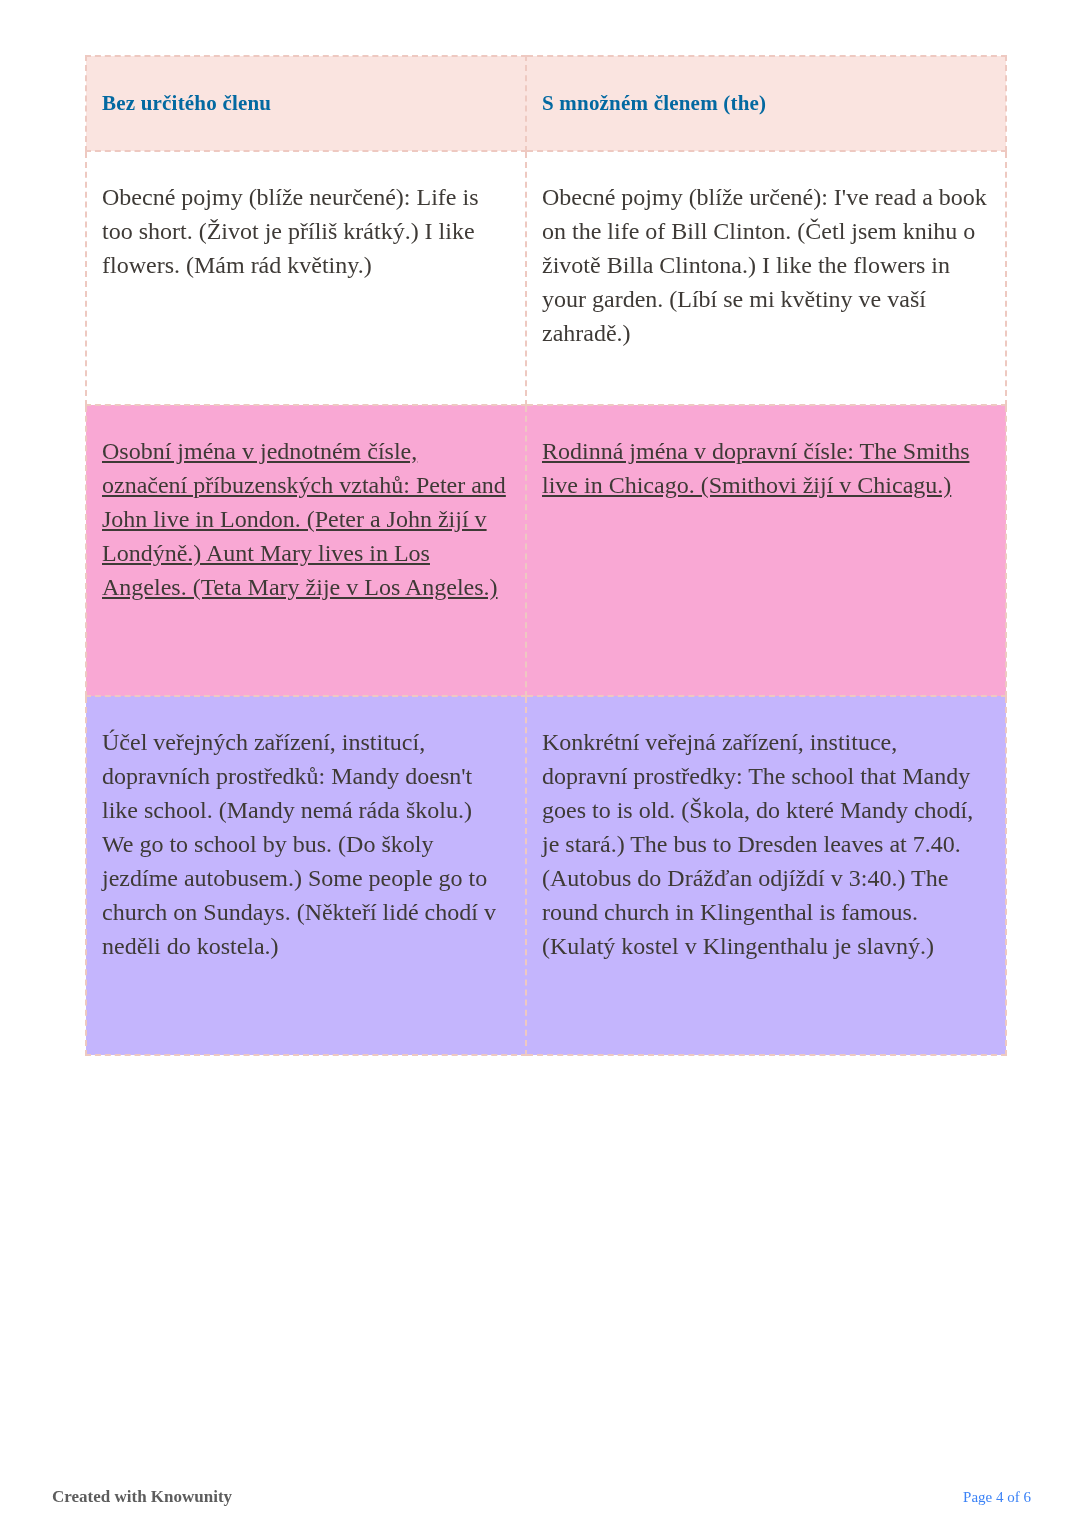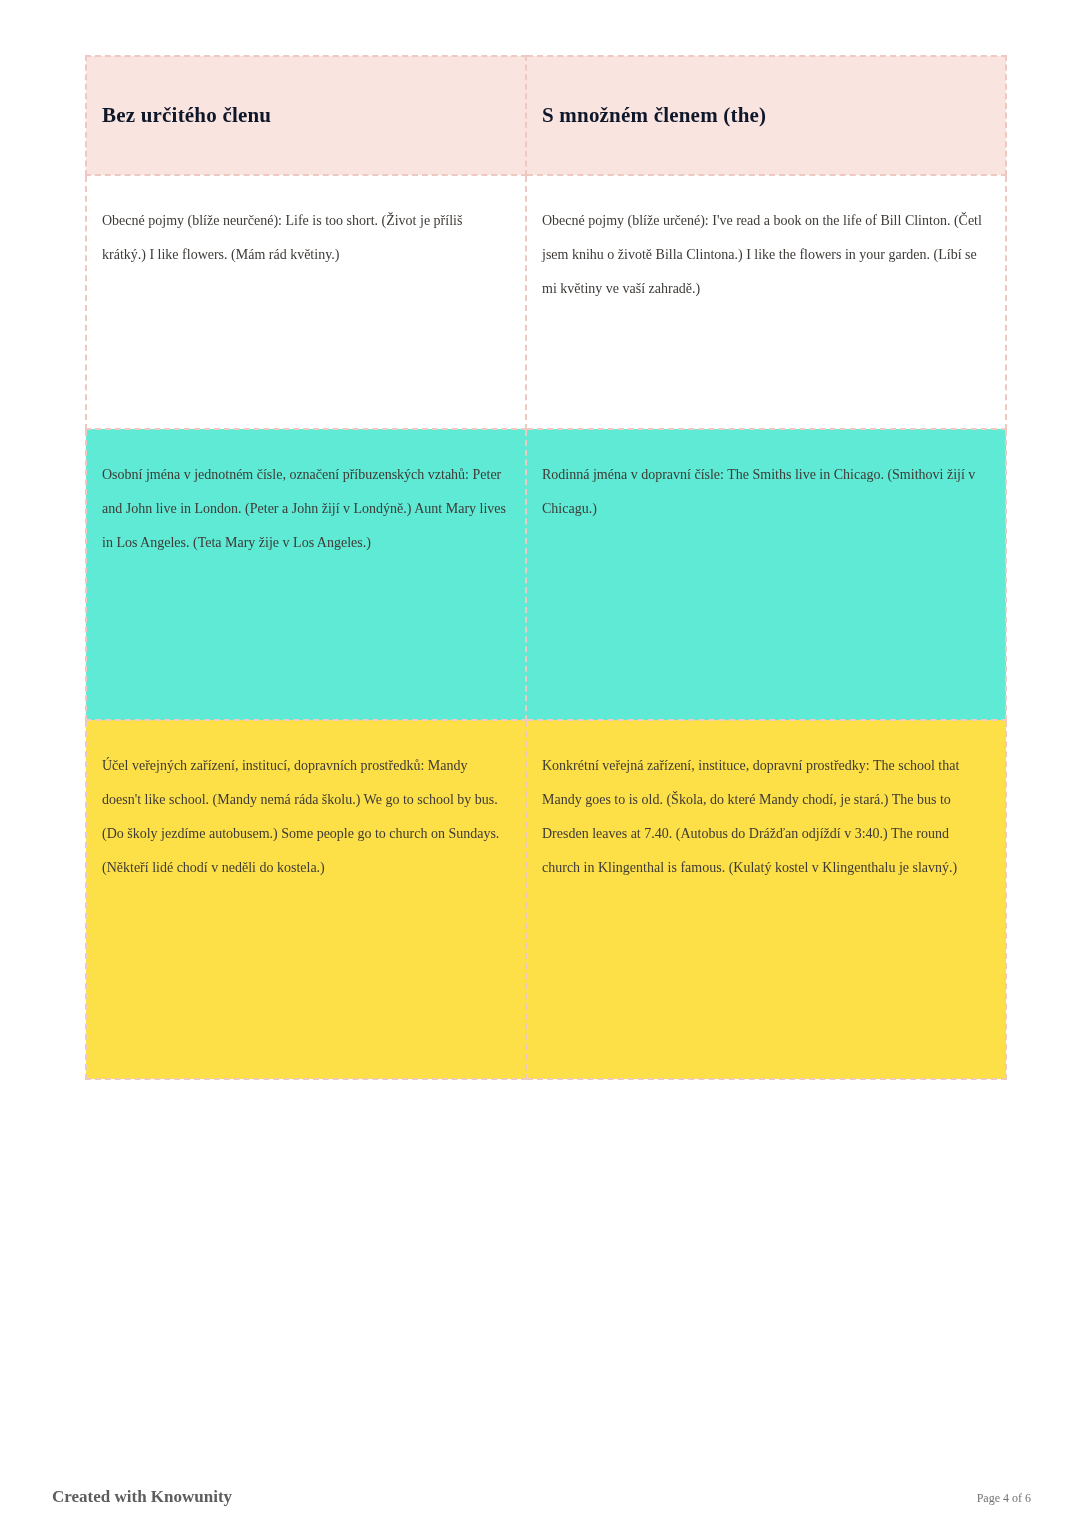--- a/index.html
+++ b/index.html
@@ -24,57 +24,57 @@
     table-layout: fixed;
   }
   .grammar-table col.col-left  { width: 440px; }
   .grammar-table col.col-right { width: 480px; }
   .grammar-table th, .grammar-table td {
     border: 2px dashed #eec9c1;
   }
   .grammar-table th {
     height: 93px;
     background: #fae4e0;
-    color: #0f172a;
+    color: #0369a1;
     font-size: 21px;
     font-weight: bold;
     text-align: left;
     vertical-align: middle;
-    padding: 12px 15px;
+    padding: 0 15px;
     letter-spacing: 0.2px;
   }
   .grammar-table td {
-    font-size: 14px;
+    font-size: 24px;
     line-height: 34px;
     color: #3e3a36;
     vertical-align: top;
     padding: 28px 18px 28px 15px;
     text-align: left;
   }
   tr.row-1 td { height: 196px; background: #ffffff; }
-  tr.row-2 td { height: 233px; background: #5eead4; }
-  tr.row-3 td { height: 301px; background: #fde047; }
+  tr.row-2 td { height: 233px; background: #f9a8d4; text-decoration: underline; }
+  tr.row-3 td { height: 301px; background: #c4b5fd; }
   .page-footer {
     position: absolute;
     left: 52px;
     right: 49px;
     top: 1487px;
     display: flex;
     justify-content: space-between;
     align-items: baseline;
   }
   .footer-branding {
     font-size: 17px;
     font-weight: bold;
     color: #5d5d5d;
   }
   .page-indicator {
-    font-size: 12px;
+    font-size: 15px;
     font-weight: normal;
-    color: #737373;
+    color: #3b82f6;
   }
 </style>
 </head>
 <body>
 
 <div class="sheet">
 
   <table class="grammar-table">
     <colgroup>
       <col class="col-left">

